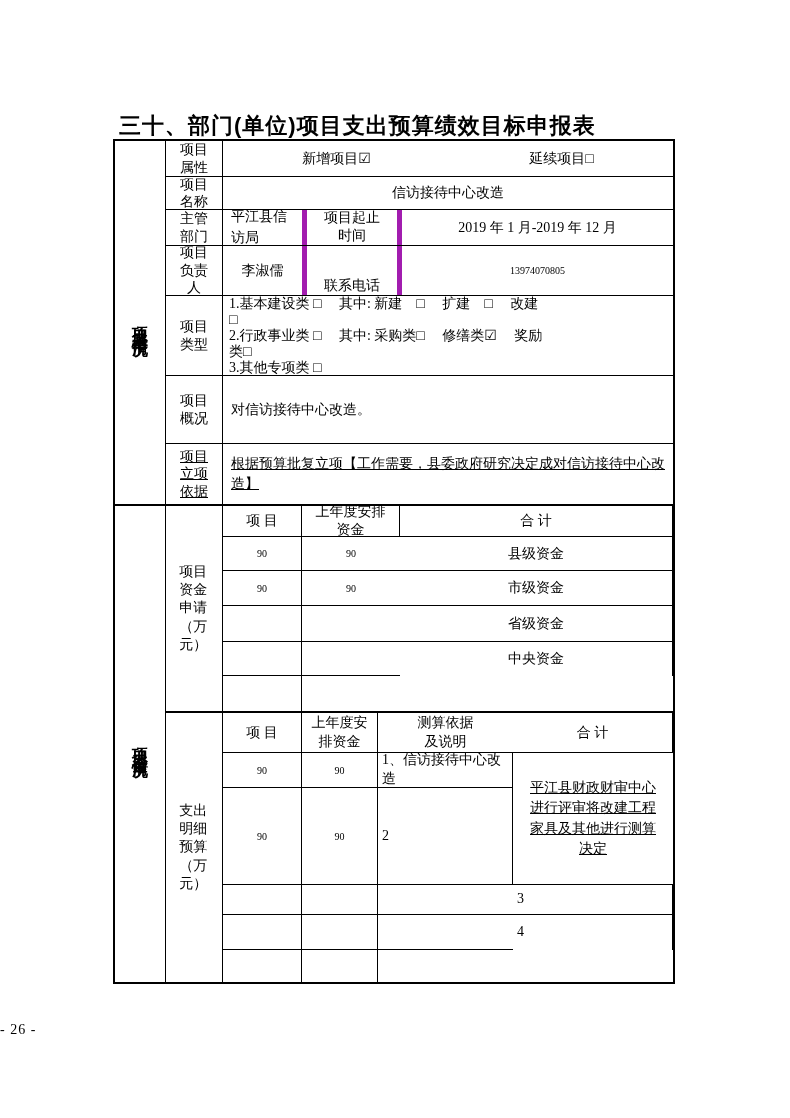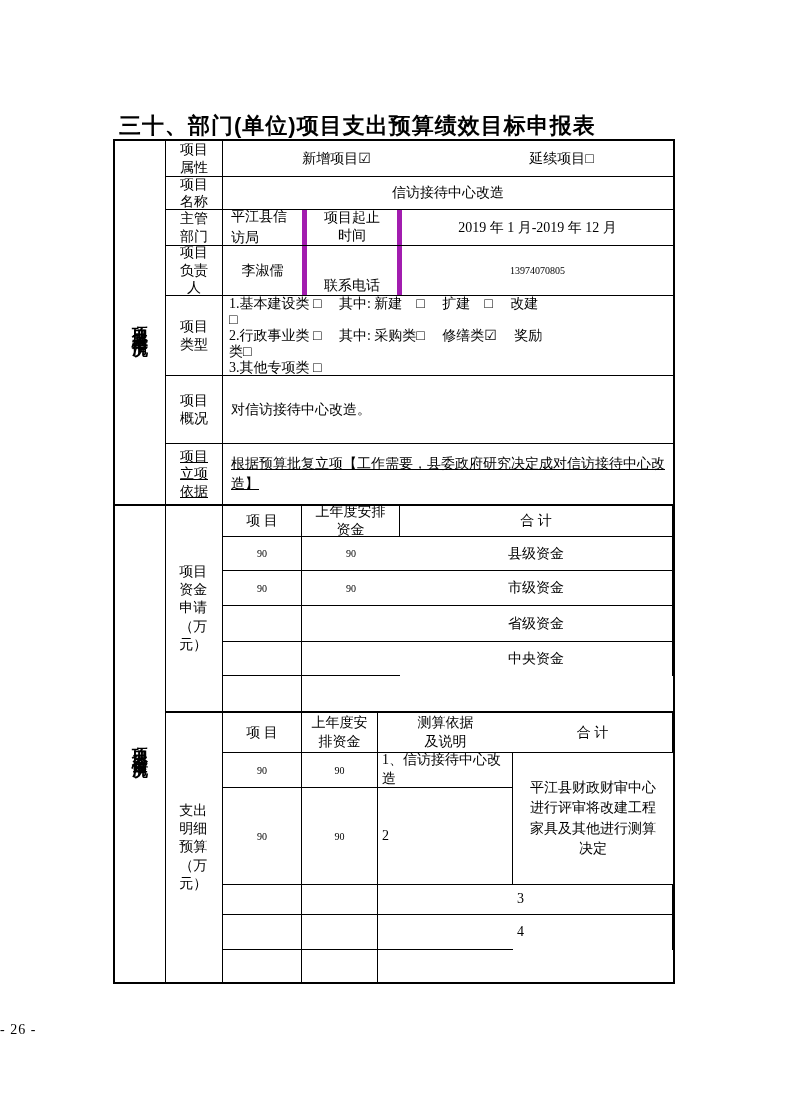--- a/index.html
+++ b/index.html
@@ -79,21 +79,21 @@
   }
   .gc{
     display:flex;align-items:center;justify-content:center;text-align:center;
     border-right:1px solid #000;border-bottom:1px solid #000;
     box-sizing:border-box;min-width:0;min-height:0;
   }
   .gc.lastcol{border-right:none;}
   .gc.lastrow{border-bottom:none;}
   .preline{white-space:pre-line;line-height:1.3;}
   .num{font-size:10px;}
-  .mergecell{grid-column:4;grid-row:2/4;}
+  .mergecell{grid-column:4;grid-row:2/4;text-decoration:underline;}
   .basistext{padding:2px 12px;line-height:1.45;word-break:break-all;}
   .itemcell{justify-content:flex-start;text-align:left;padding:2px 4px;word-break:break-all;line-height:1.35;}
   .pagenum{
     position:absolute;left:0;top:1022px;width:790px;text-align:left;
     font-size:14px;letter-spacing:1px;
   }
 </style>
 </head>
 <body>
 

